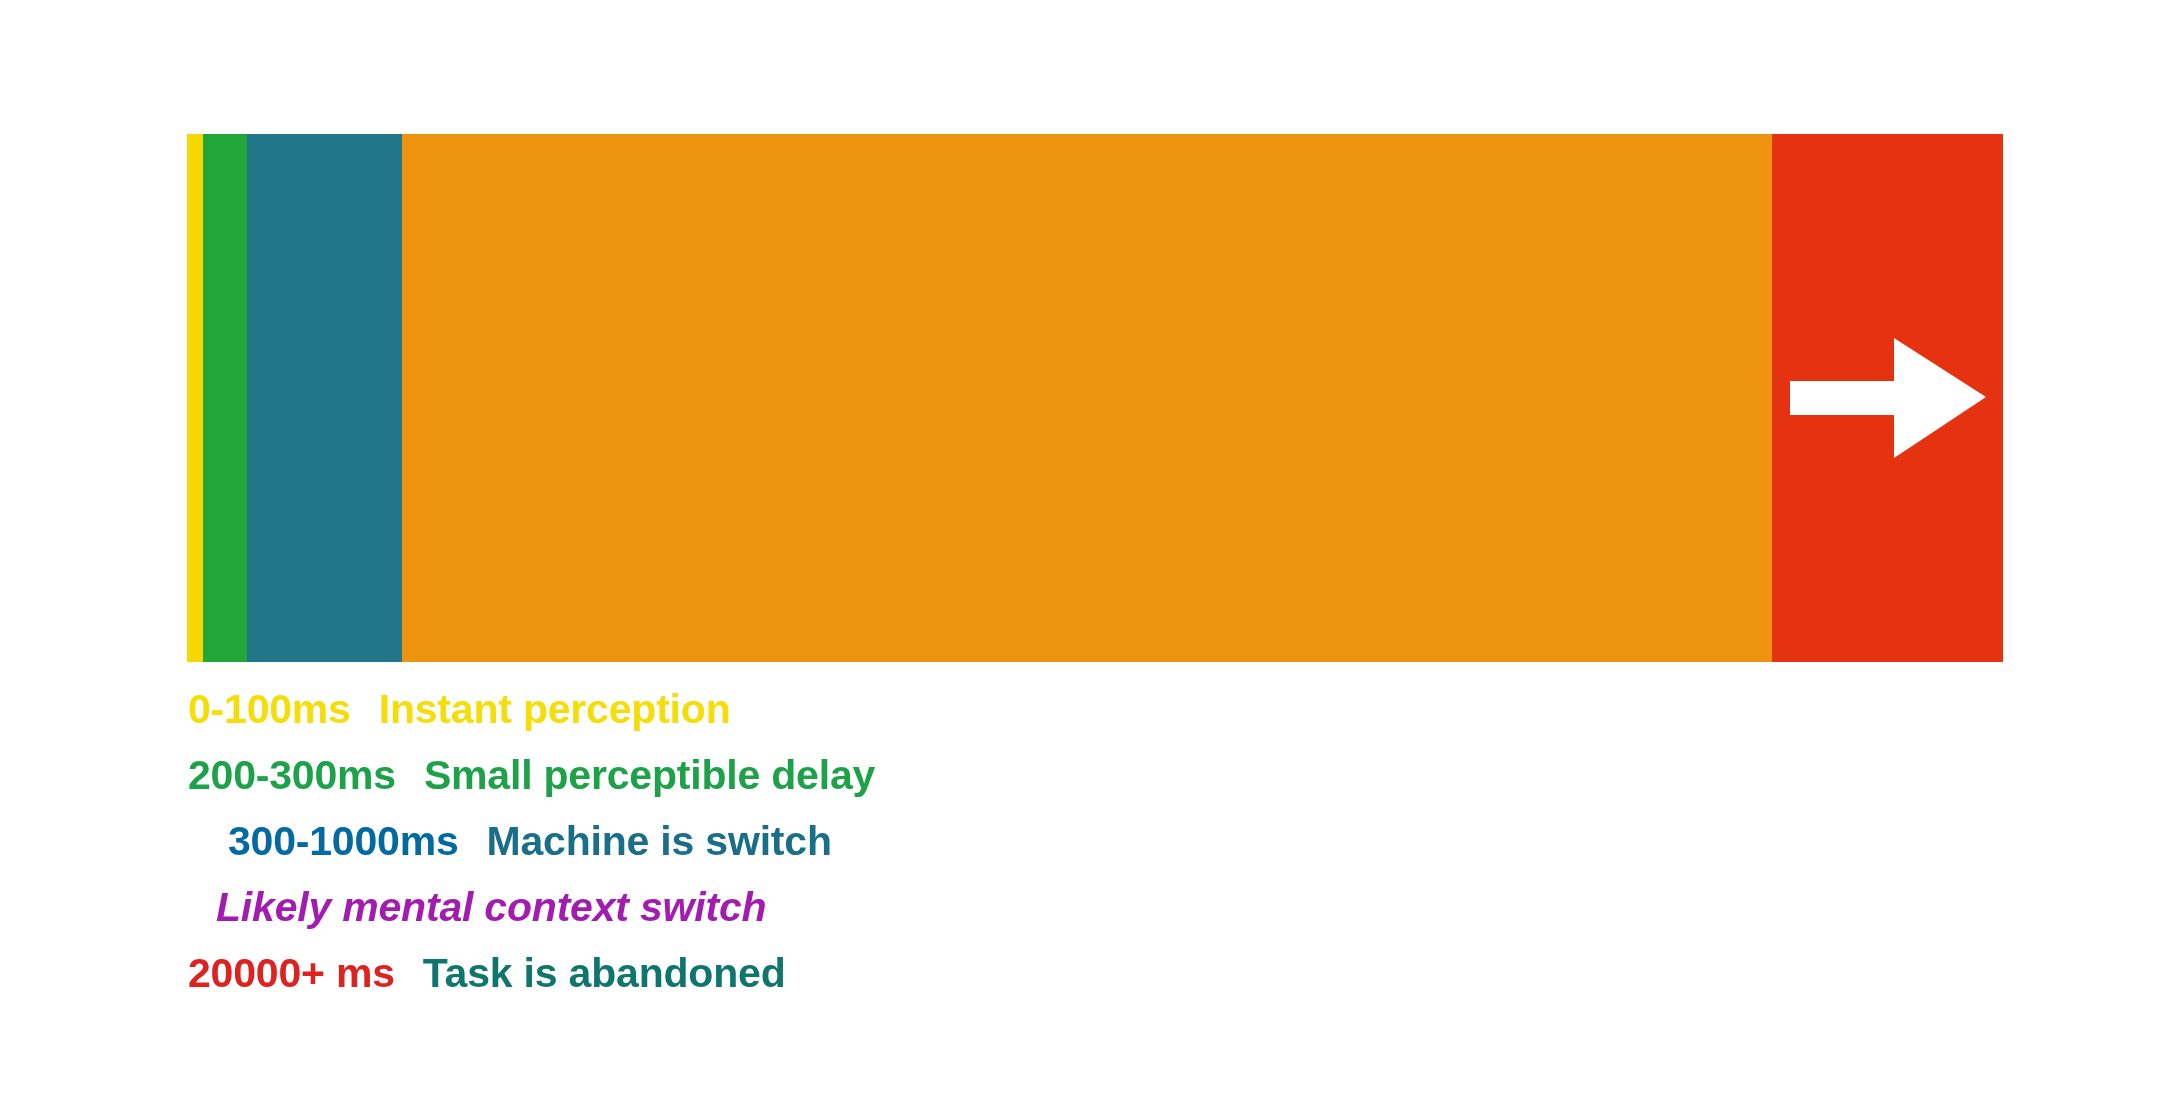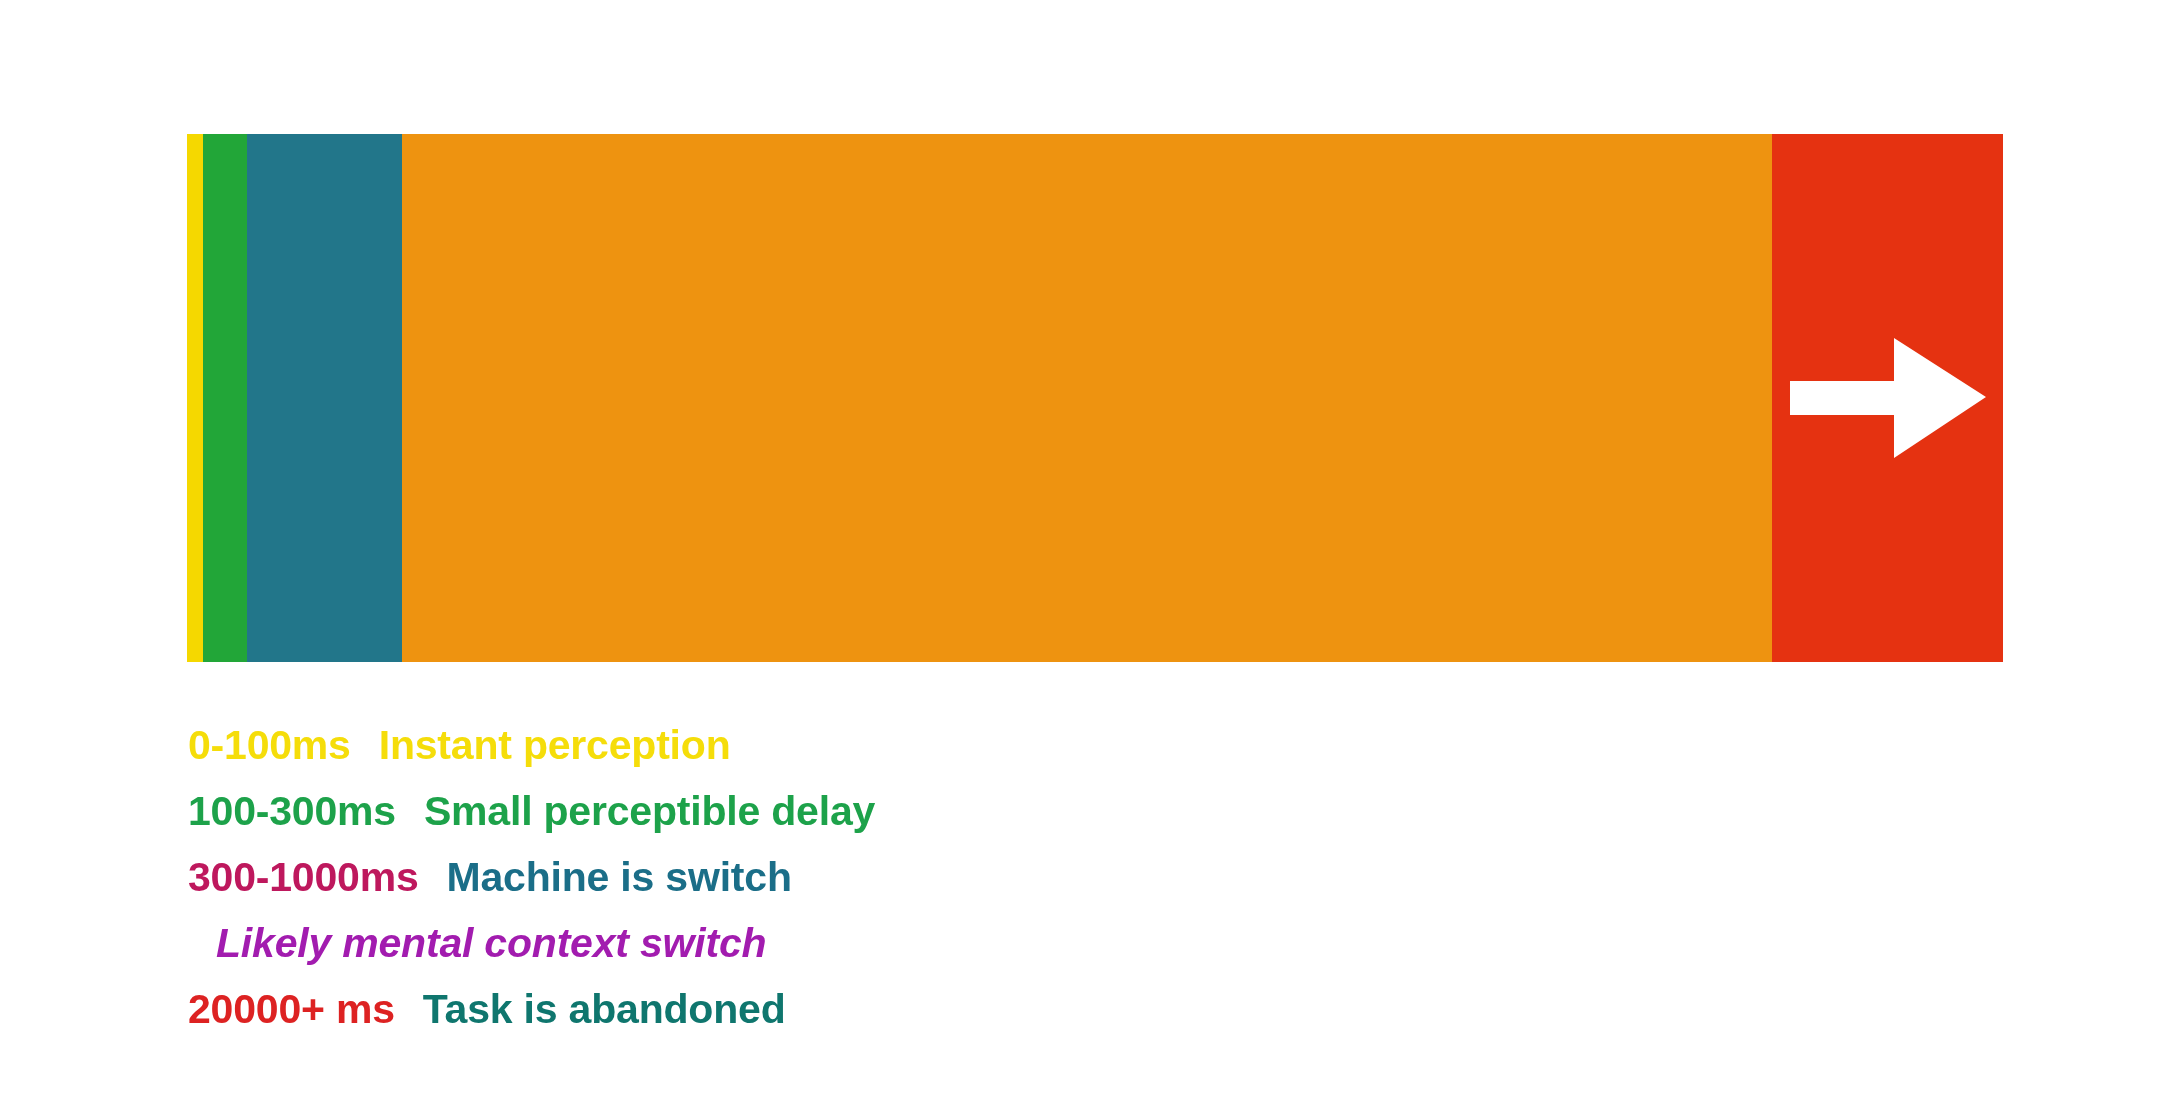--- a/index.html
+++ b/index.html
@@ -60,21 +60,21 @@
   .arrow-wrap svg {
     display: block;
     width: 100%;
     height: 100%;
   }
 
   
   .legend {
     position: absolute;
     left: 188px;
-    top: 712px;
+    top: 676px;
     width: 1500px;
   }
 
   .legend-row {
     display: flex;
     flex-direction: row;
     align-items: baseline;
     height: 66px;
     line-height: 66px;
     white-space: nowrap;
@@ -119,26 +119,26 @@
   </div>
 
   <div class="legend">
 
     <div class="legend-row row-instant">
       <span class="legend-range" style="color: rgb(245, 221, 10);">0-100ms</span>
       <span class="legend-desc" style="color: rgb(245, 221, 10);">Instant perception</span>
     </div>
 
     <div class="legend-row row-small-delay">
-      <span class="legend-range" style="color: rgb(29, 162, 74);">100-300ms</span>
+      <span class="legend-range" style="color: rgb(29, 162, 74);">200-300ms</span>
       <span class="legend-desc" style="color: rgb(29, 162, 74);">Small perceptible delay</span>
     </div>
 
     <div class="legend-row row-working">
-      <span class="legend-range" style="color: #be185d;">300-1000ms</span>
+      <span class="legend-range" style="color: #0369a1; margin-left: 40px;">300-1000ms</span>
       <span class="legend-desc" style="color: rgb(27, 110, 136);">Machine is switch</span>
     </div>
 
     <div class="legend-row row-context">
       <span class="legend-desc" style="color: #a21caf; font-style: italic;">Likely mental context switch</span>
     </div>
 
     <div class="legend-row row-abandoned">
       <span class="legend-range" style="color: rgb(221, 34, 34);">20000+ ms</span>
       <span class="legend-desc" style="color: #0f766e;">Task is abandoned</span>

